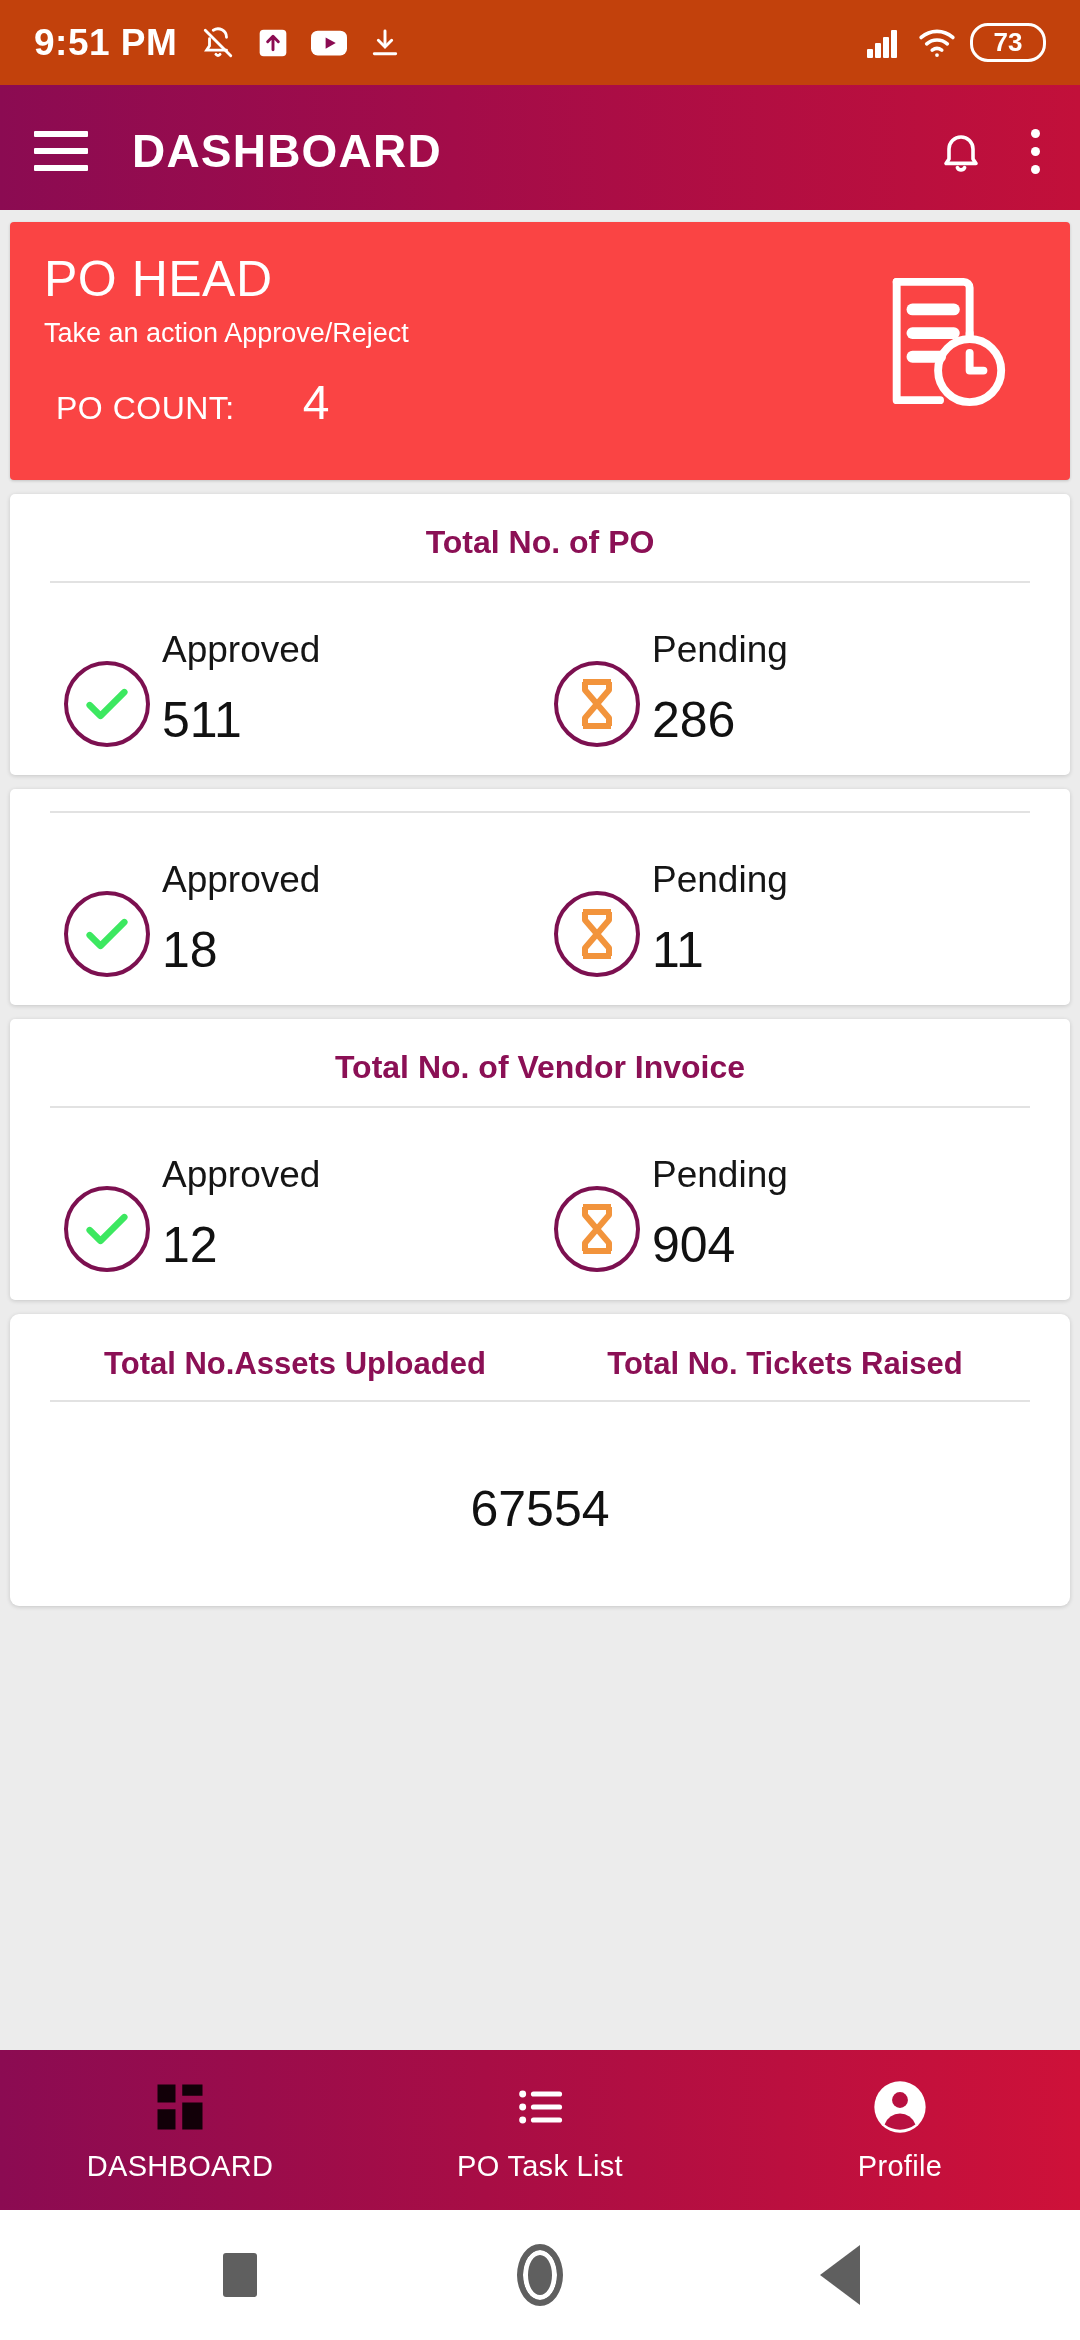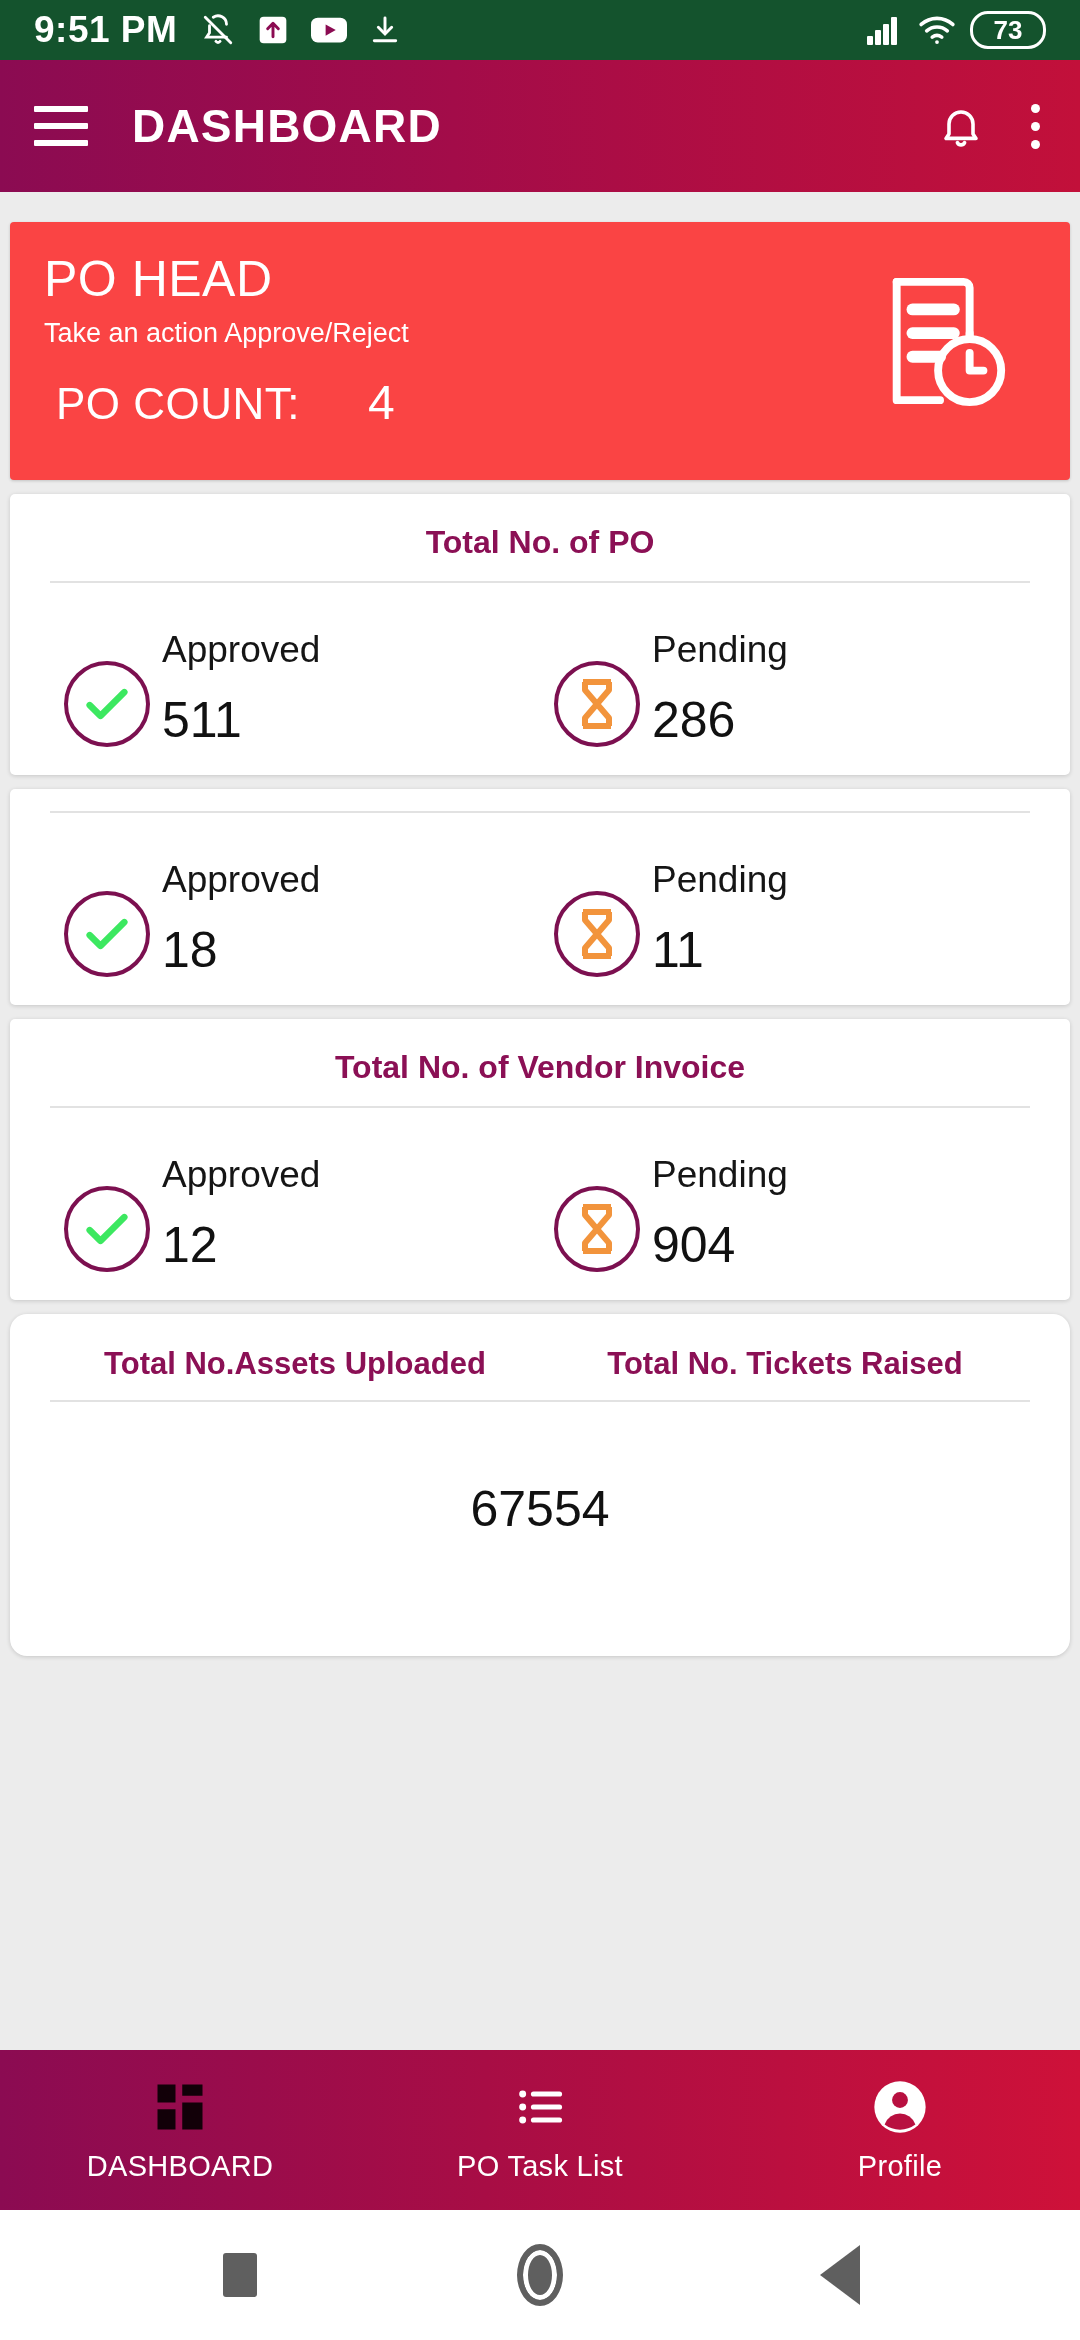--- a/index.html
+++ b/index.html
@@ -6,21 +6,21 @@
   html, body {
     width:1080px; height:2340px;
     background:#ffffff;
     font-family:"Liberation Sans", sans-serif;
     overflow:hidden;
   }
   #screen { position:relative; width:1080px; height:2340px; background:#ececec; }
 
   
   .statusbar{
-    height:60px; background:#14532d;
+    height:85px; background:#c2410c;
     display:flex; align-items:center; padding:0 34px;
     color:#fff;
   }
   .sb-time{ font-size:37px; font-weight:700; letter-spacing:.5px; }
   .sb-left-icons{ display:flex; align-items:center; gap:22px; margin-left:24px; }
   .sb-spacer{ flex:1; }
   .sb-right-icons{ display:flex; align-items:center; gap:14px; }
   .sb-batt{
     border:3px solid #fff; border-radius:18px;
     padding:2px 12px; font-size:26px; font-weight:700;
@@ -54,21 +54,21 @@
   
   .pohead{
     margin:12px 10px 0 10px; background:#FA4444; border-radius:4px;
     height:258px; position:relative; padding:28px 34px;
     box-shadow:0 1px 3px rgba(0,0,0,.18);
     color:#ffffff;
   }
   .pohead-title{ font-size:50px; font-weight:400; letter-spacing:.5px; }
   .pohead-sub{ font-size:27px; margin-top:10px; font-weight:400; }
   .pohead-countrow{ display:flex; align-items:baseline; margin-top:26px; padding-left:12px; }
-  .pohead-countlabel{ font-size:44px; letter-spacing:.5px; }
+  .pohead-countlabel{ font-size:32px; letter-spacing:.5px; }
   .pohead-countval{ font-size:48px; margin-left:68px; }
   .pohead-icon{ position:absolute; right:62px; top:48px; }
 
   
   .card{
     margin:14px 10px 0 10px; background:#fff; border-radius:5px;
     box-shadow:0 1px 4px rgba(0,0,0,.16);
     padding:22px 40px 26px 40px;
   }
   .card-title{
@@ -82,23 +82,23 @@
   .stat-label{ font-size:37px; color:#151515; font-weight:400; }
   .stat-value{ font-size:50px; color:#111; margin-top:20px; font-weight:400; }
   .circ{
     width:86px; height:86px; border:4px solid #7C1050; border-radius:50%;
     display:flex; align-items:center; justify-content:center; flex:0 0 86px;
     margin-top:34px;
   }
 
   
   .dualcard{
-    margin:14px 10px 0 10px; background:#fff; border-radius:17px;
+    margin:14px 10px 0 10px; background:#fff; border-radius:9px;
     box-shadow:0 1px 4px rgba(0,0,0,.16);
-    padding:22px 40px 30px 40px; height:342px;
+    padding:22px 40px 30px 40px; height:292px;
   }
   .dual-titles{ display:flex; }
   .dual-titles > div{
     flex:1; text-align:center; color:#8B1055; font-size:31px; font-weight:700;
     padding:10px 0 18px 0;
   }
   .dual-values{ display:flex; padding-top:78px; }
   .dual-values > div{ flex:1; text-align:center; font-size:50px; color:#111; }
 
   

